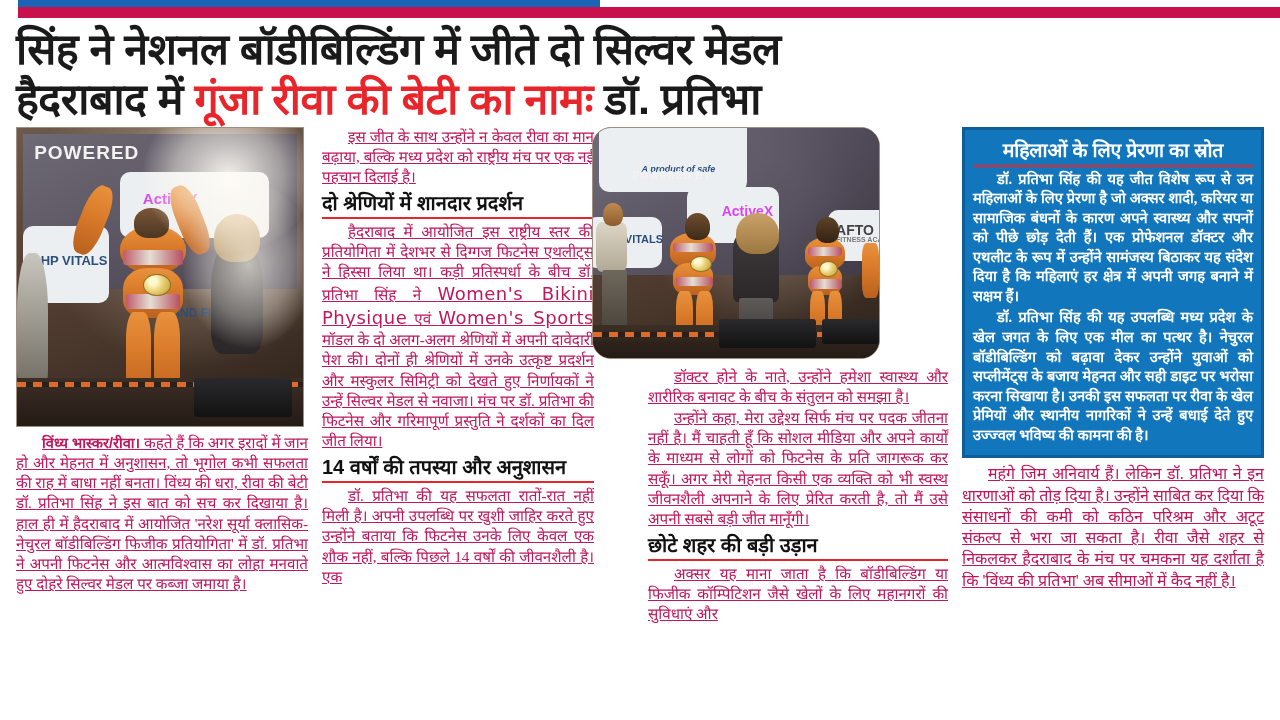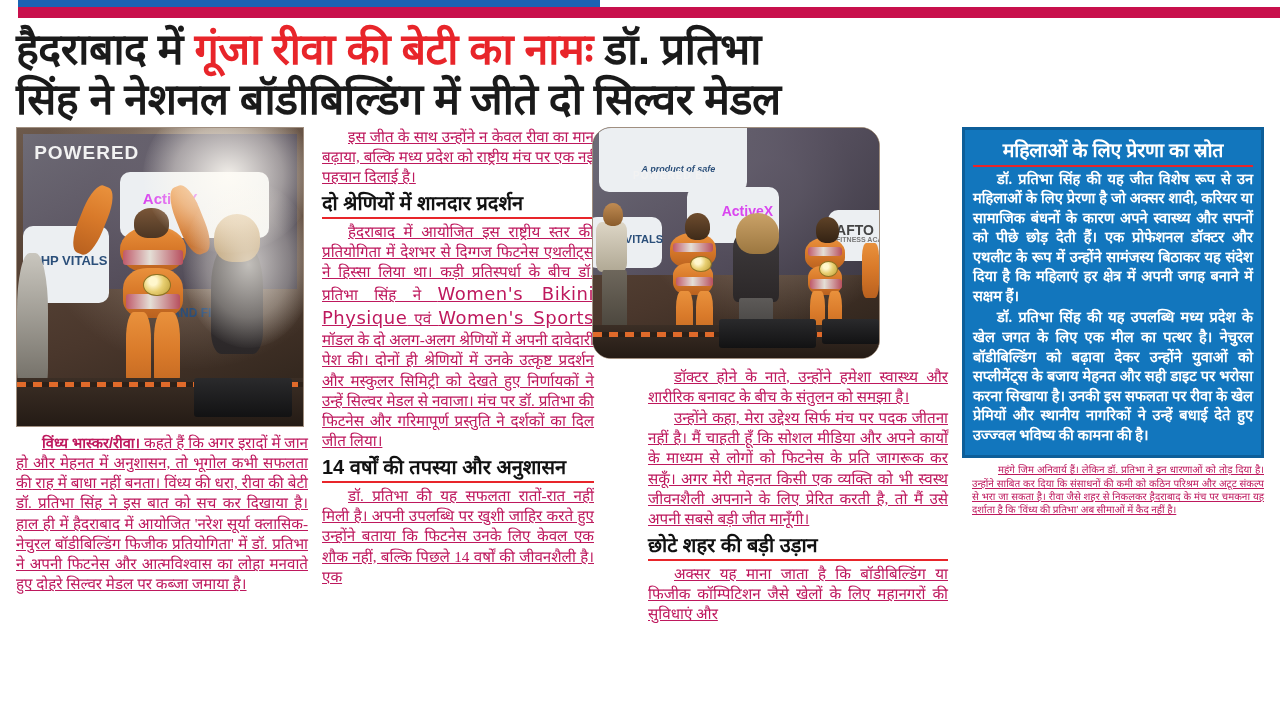--- a/index.html
+++ b/index.html
@@ -214,33 +214,33 @@
     line-height: 1.34;
     color: #ffffff;
     text-align: justify;
     margin: 0 0 2px 0;
     text-indent: 24px;
     font-weight: 600;
   }
   #col4 .after-box {
     margin-top: 5px;
   }
-  #col4 .ptext { font-size: 10px; margin-left: 10px; }
+  #col4 .ptext { font-size: 16px; }
 </style>
 </head>
 <body>
 
 <div id="topbars">
   <div class="bar-blue"></div>
   <div class="bar-red"></div>
 </div>
 
 <div id="headline">
+  <div class="hl-line">सिंह ने नेशनल बॉडीबिल्डिंग में जीते दो सिल्वर मेडल</div>
   <div class="hl-line"><span>हैदराबाद में </span><span class="hl-red">गूंजा रीवा की बेटी का नामः</span><span> डॉ. प्रतिभा</span></div>
-  <div class="hl-line">सिंह ने नेशनल बॉडीबिल्डिंग में जीते दो सिल्वर मेडल</div>
 </div>
 
 <div id="content">
 
   <div class="col" id="col1">
 
     <div class="photo" id="photo1">
       <div class="ph-bg"></div>
       <div class="ph-banner" style="left:2%;top:2%;width:96%;height:52%;opacity:.85;"></div>
       <div class="ph-white" style="left:36%;top:15%;width:52%;height:22%;"></div>

